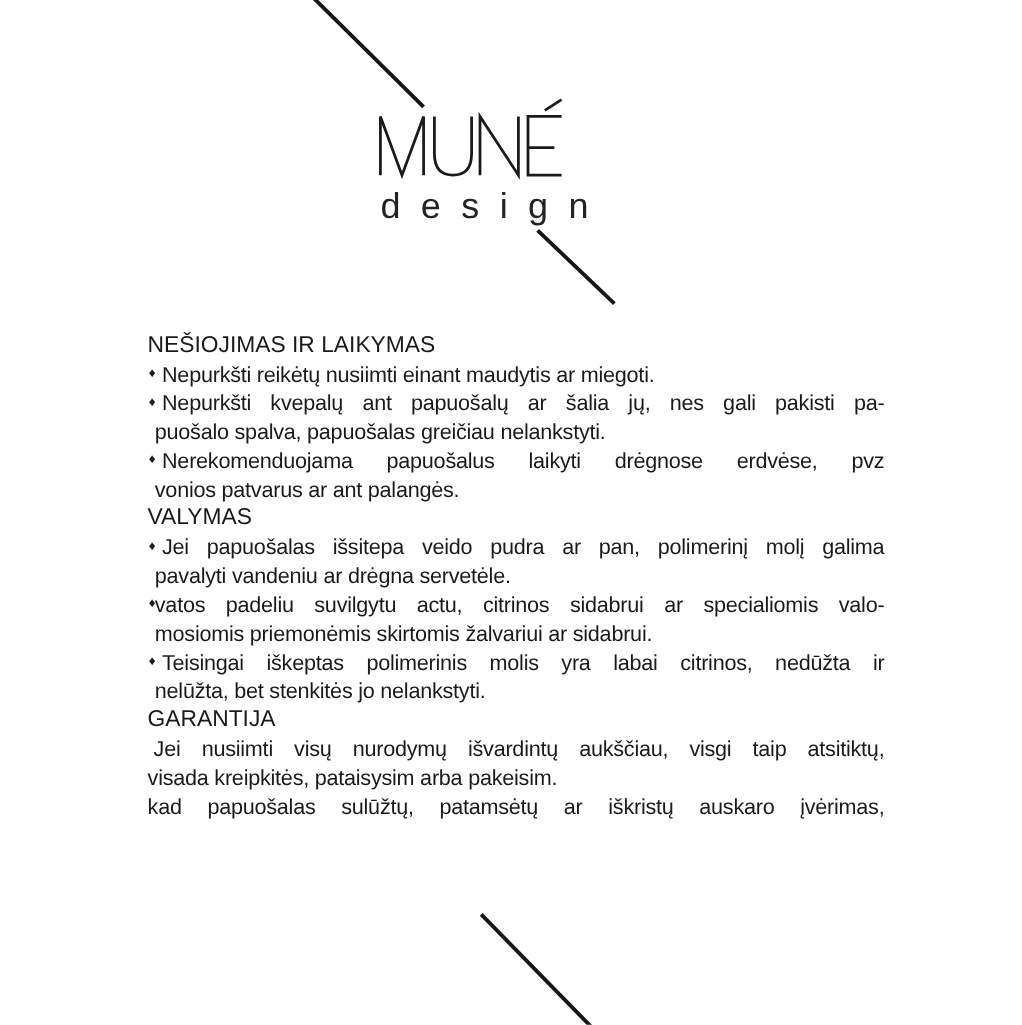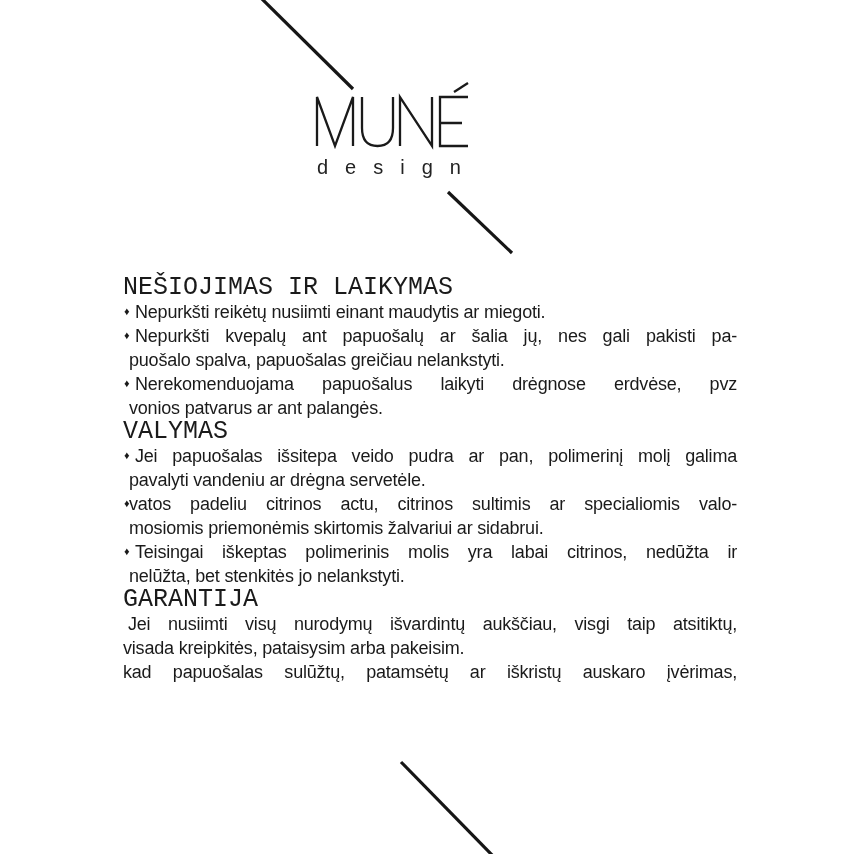--- a/index.html
+++ b/index.html
@@ -12,39 +12,38 @@
     color: #1a1a1a;
   }
   svg.overlay {
     position: absolute; left: 0; top: 0;
     width: 852px; height: 854px;
     pointer-events: none;
   }
   .logo-sub {
     position: absolute;
     left: 317px; top: 156px;
-    font-size: 20px;
+    font-size: 30px;
     letter-spacing: 17px;
     color: #232323;
     white-space: nowrap;
   }
   .content {
     position: absolute;
     left: 123px; top: 276px;
     width: 614px;
     font-size: 18px;
     letter-spacing: -0.2px;
     line-height: 24px;
   }
   .sec + .sec { }
   .sec-h {
-    font-size: 25px;
+    font-size: 19px;
     line-height: 24px;
     letter-spacing: 0;
-    font-family: Liberation Mono, monospace;
   }
   .ln { position: relative; line-height: 24px; text-align: left; }
   .ln.j { text-align: justify; text-align-last: justify; }
   .ln.first { padding-left: 12px; }
   .ln.cont  { padding-left: 6px; }
   .ln.gfirst { padding-left: 5px; }
   .bullet {
     position: absolute; left: 1px; top: -1px;
     font-size: 11px; line-height: 24px;
     color: #1a1a1a;
@@ -102,21 +101,21 @@
       <span class="bullet">♦</span>
       <span>Jei papuošalas išsitepa veido pudra ar pan, polimerinį molį galima</span>
     </div>
     <div class="ln cont">
       <span>pavalyti vandeniu ar drėgna servetėle.</span>
     </div>
     <div class="ln first j">
       <span class="bullet">♦</span>
     </div>
     <div class="ln cont j">
-      <span>vatos padeliu citrinos actu, citrinos sultimis ar specialiomis valo-</span>
+      <span>vatos padeliu suvilgytu actu, citrinos sidabrui ar specialiomis valo-</span>
     </div>
     <div class="ln cont">
       <span>mosiomis priemonėmis skirtomis žalvariui ar sidabrui.</span>
     </div>
     <div class="ln first j">
       <span class="bullet">♦</span>
       <span>Teisingai iškeptas polimerinis molis yra labai citrinos, nedūžta ir</span>
     </div>
     <div class="ln cont">
       <span>nelūžta, bet stenkitės jo nelankstyti.</span>

